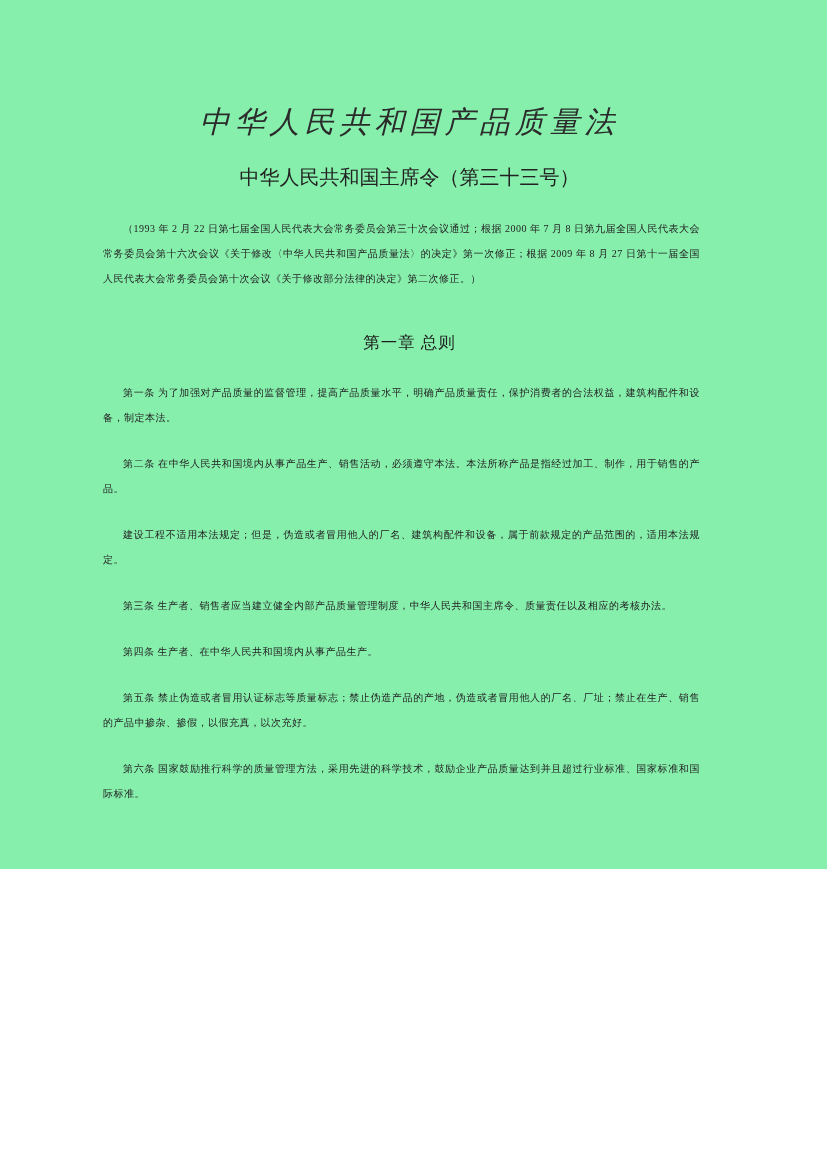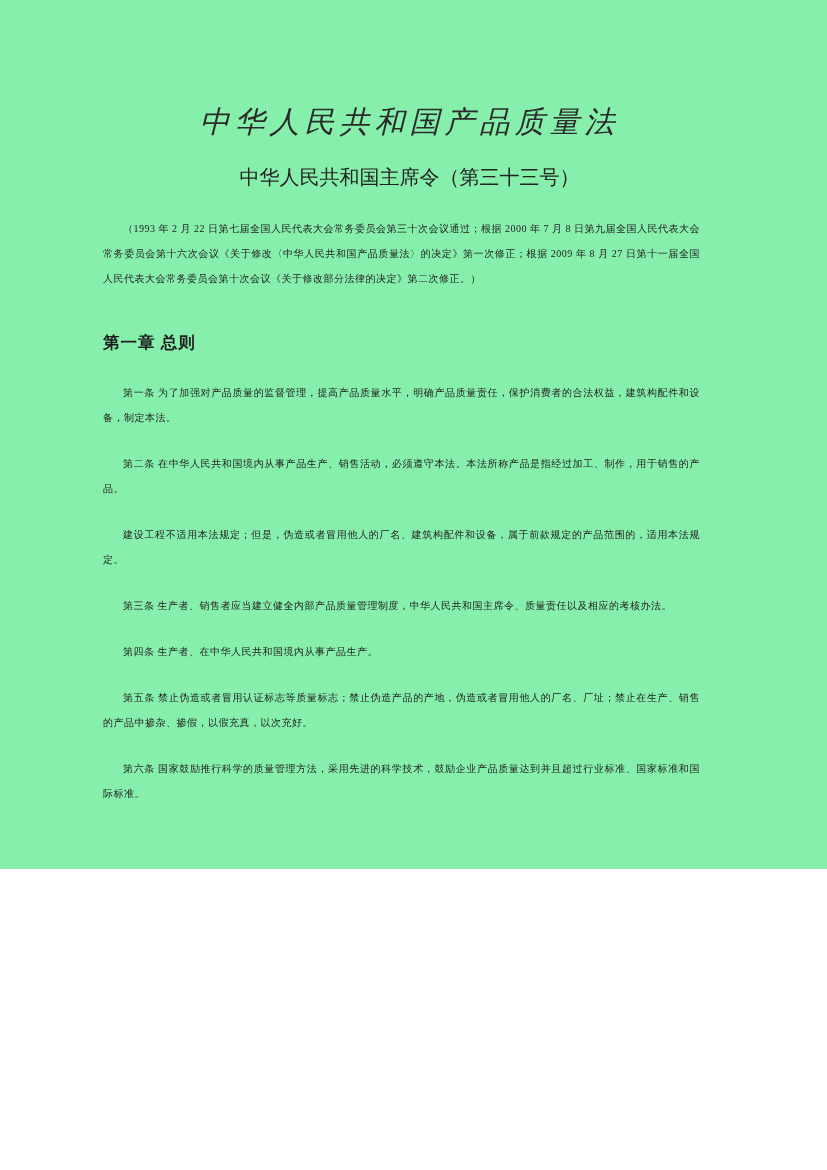--- a/index.html
+++ b/index.html
@@ -49,24 +49,24 @@
     text-align: justify;
     text-indent: 2em;
     color: #222222;
   }
   .preamble {
     margin-top: 26px;
     margin-bottom: 0;
   }
   .chapter-heading {
     margin: 39px 0 25px 0;
-    text-align: left;
+    text-align: center;
     font-size: 16.5px;
     line-height: 25px;
-    font-weight: bold;
+    font-weight: normal;
     letter-spacing: 1px;
     color: #1d1d1d;
   }
   .page-footer {
     position: absolute;
     top: 1082px;
     left: 0;
     width: 100%;
     text-align: center;
     font-size: 13px;

